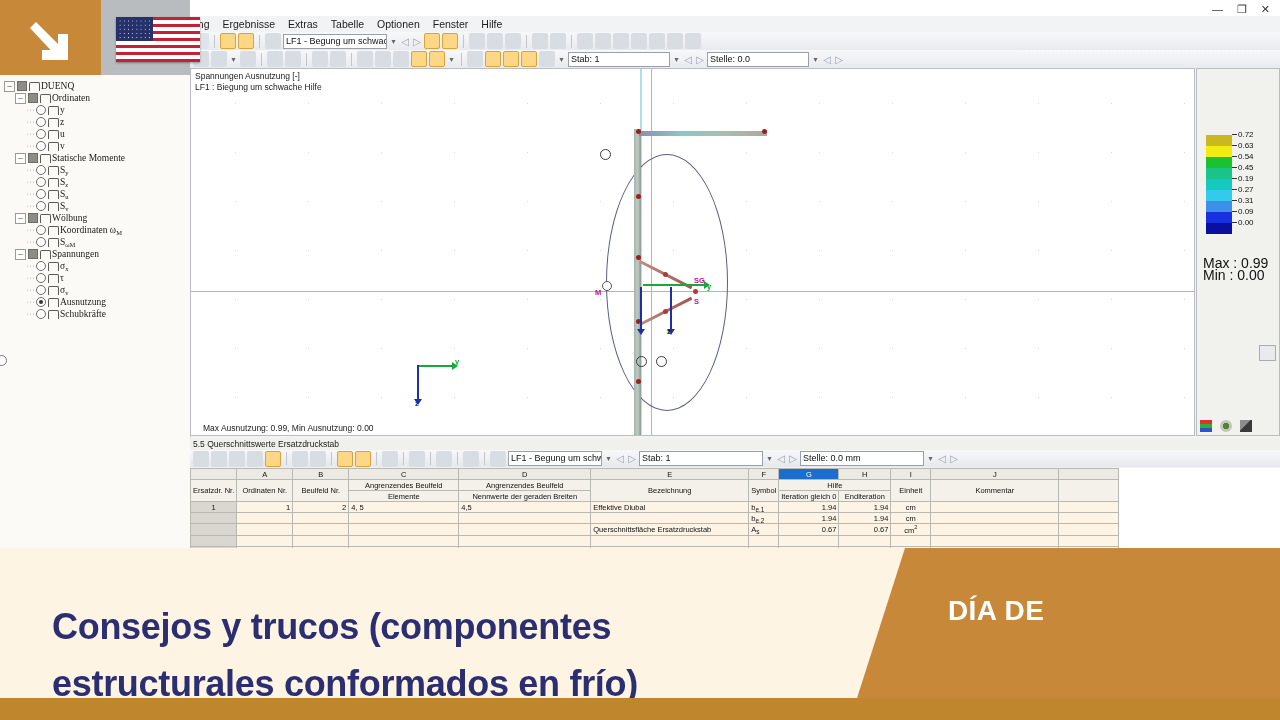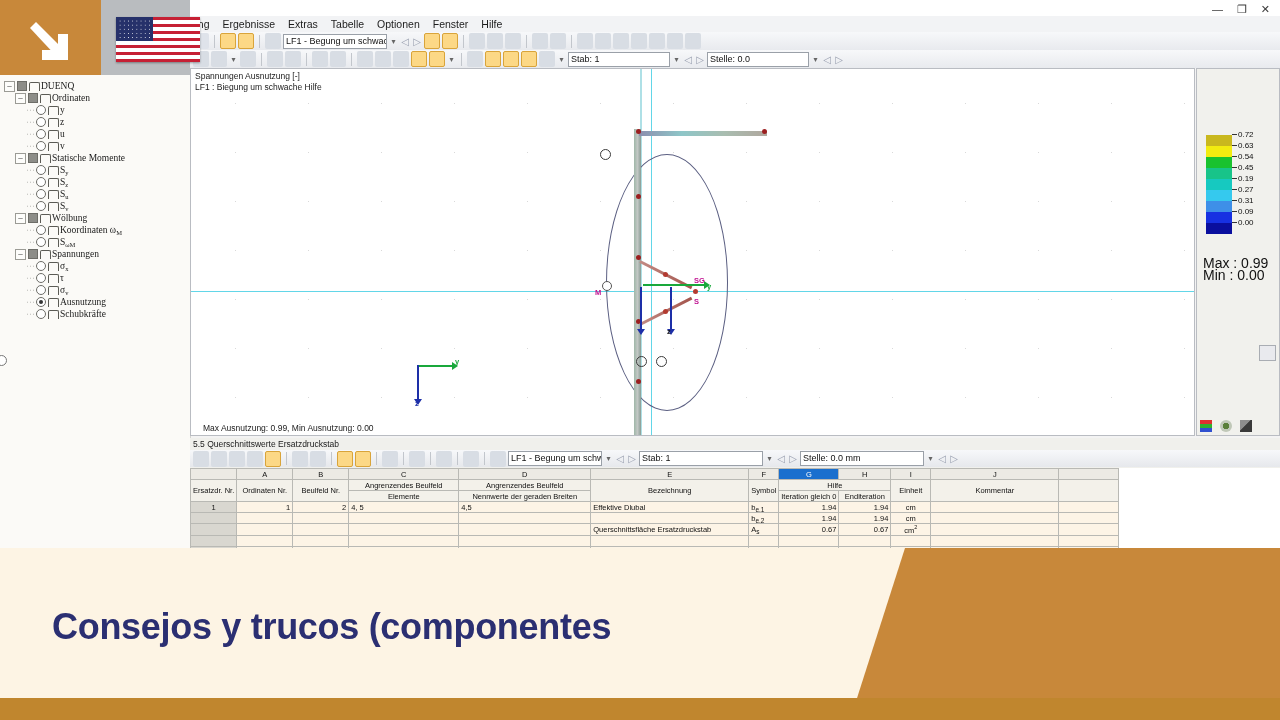--- a/index.html
+++ b/index.html
@@ -652,19 +652,21 @@
       </div>
     </div>
 
 
   </div>
 
   <div class="banner">
     <div class="bannerRight"></div>
     <div class="btitle">
       <div>Consejos y trucos (componentes</div>
+      <div>estructurales conformados en frío)</div>
     </div>
     <div class="bright">
+      <div>DÍA DE</div>
     </div>
     <div class="bannerBottom"></div>
   </div>
 
 </div>
 
 </body></html>

